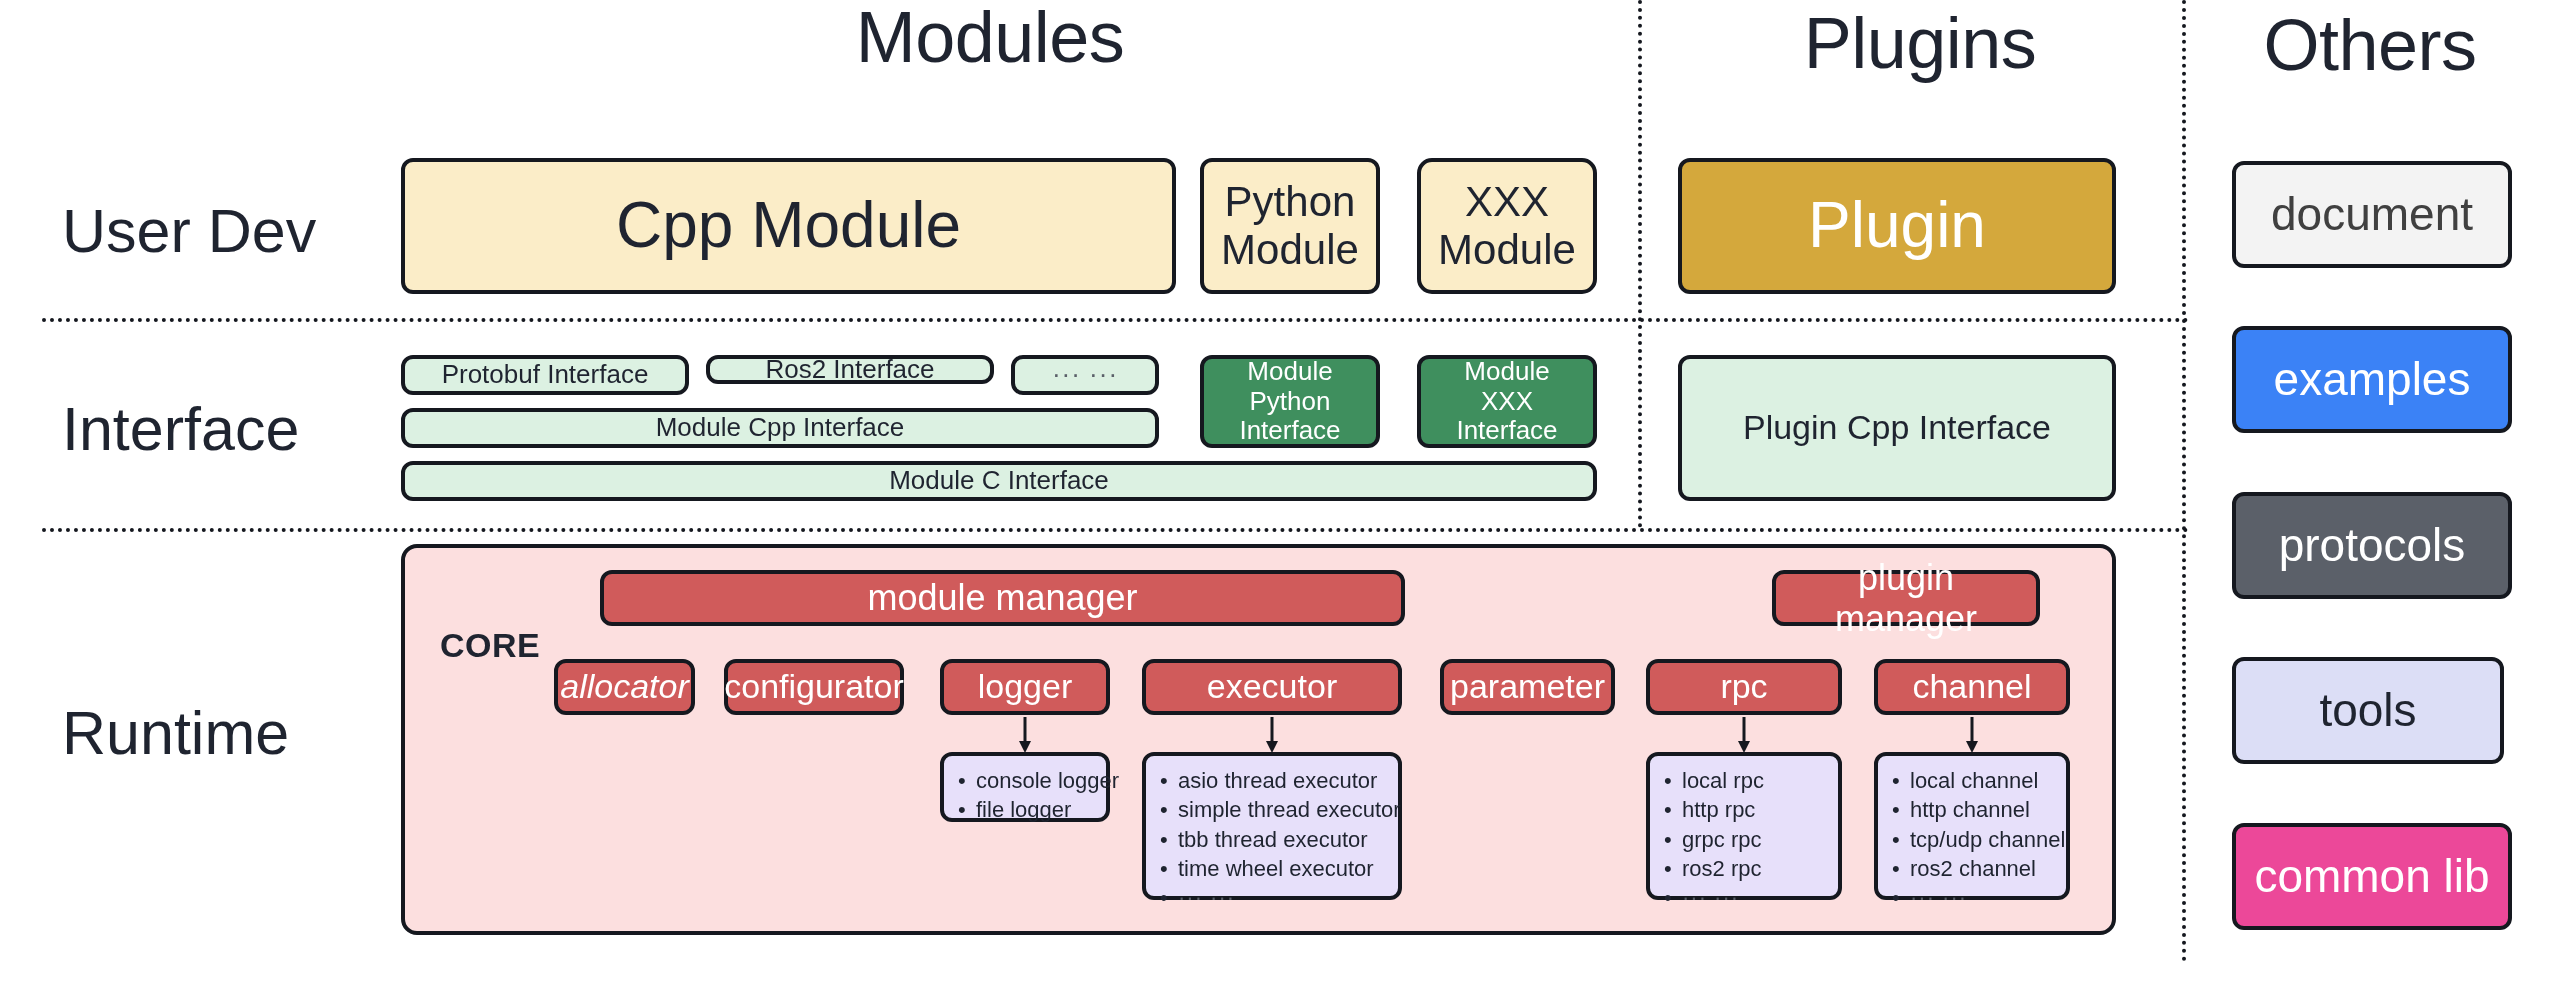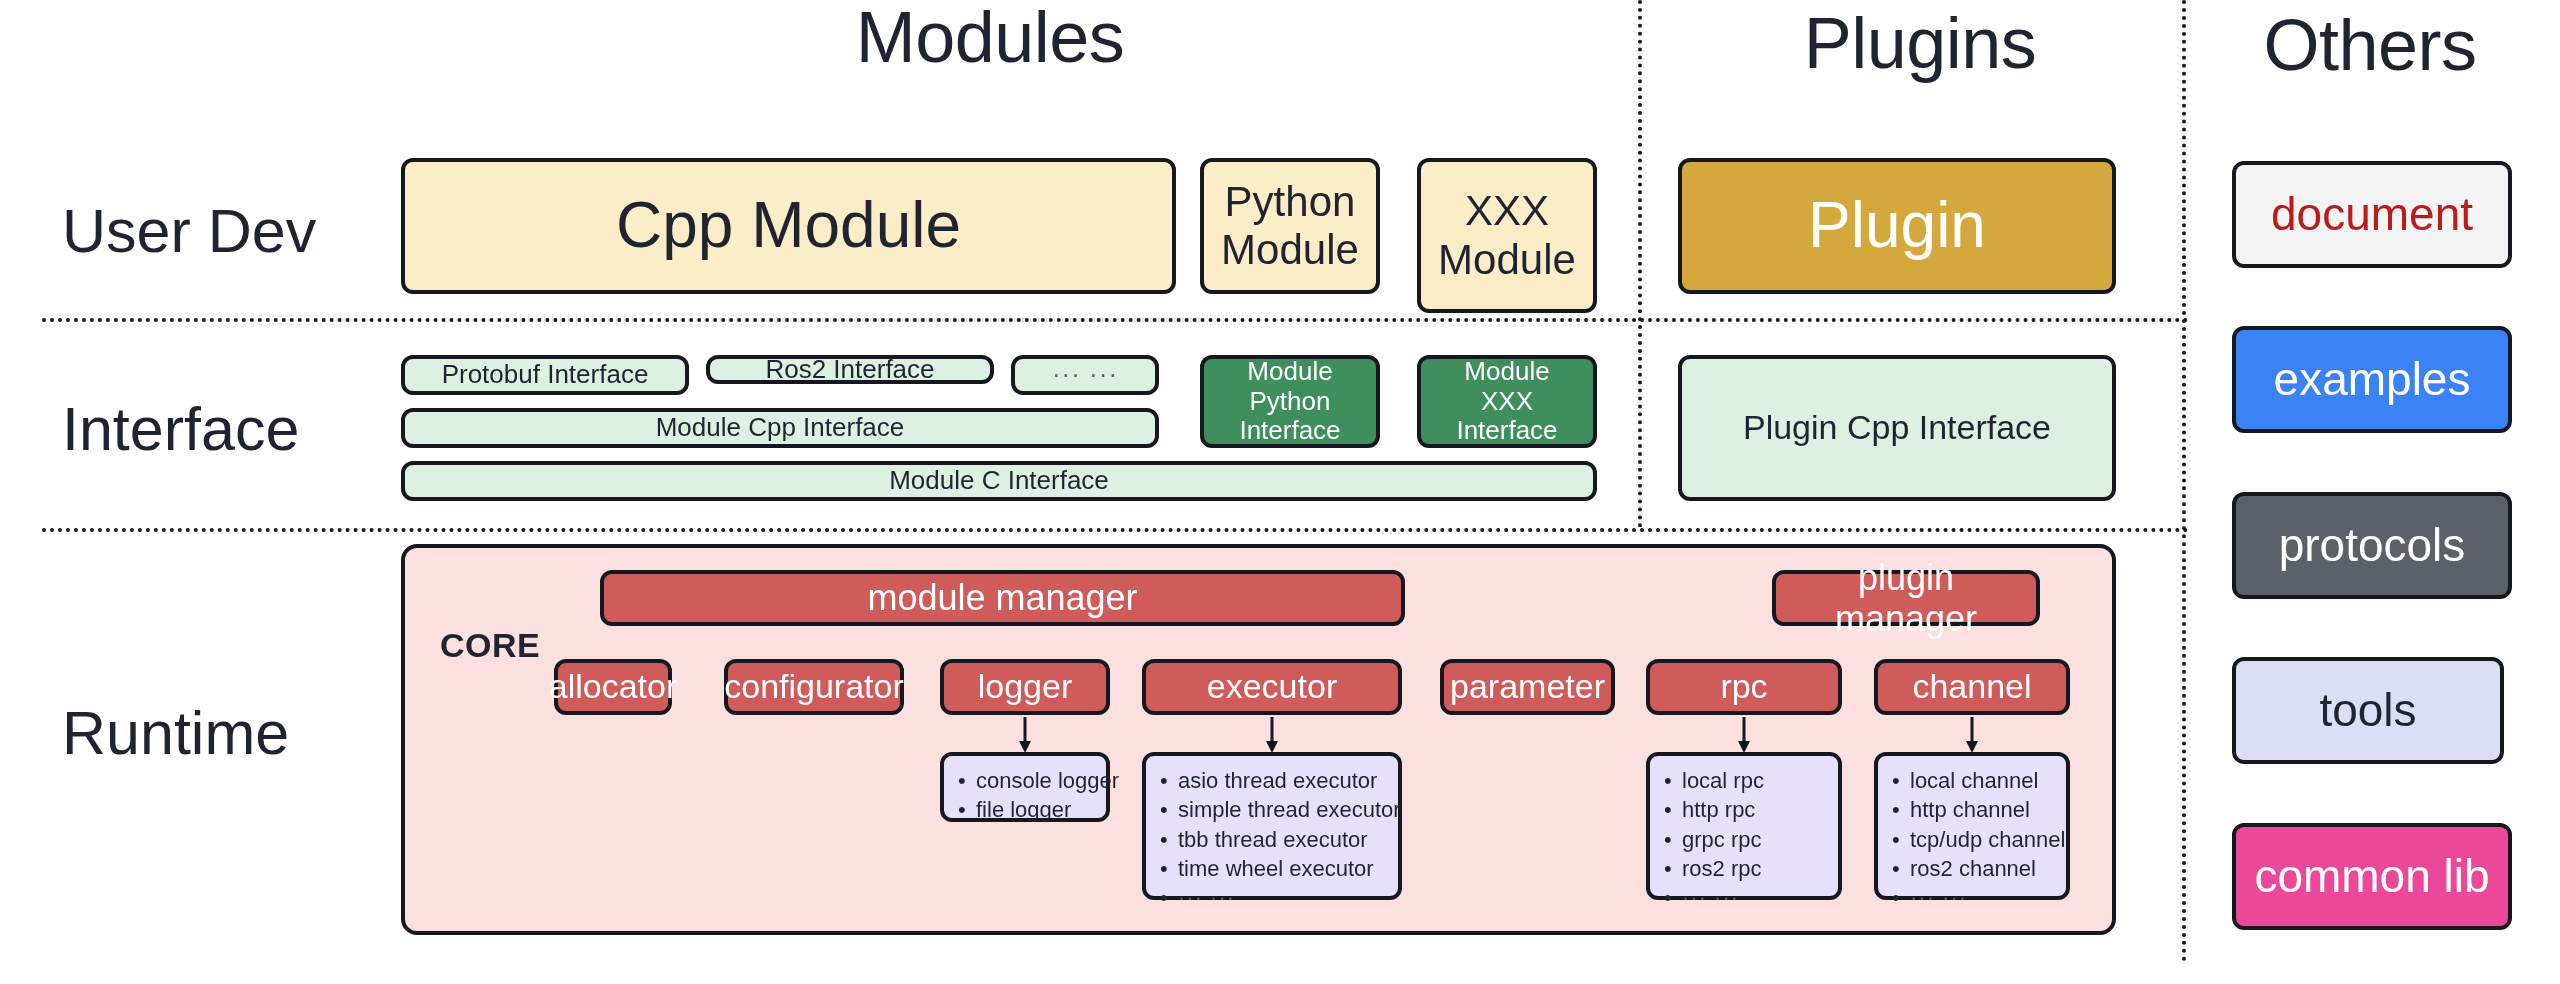--- a/index.html
+++ b/index.html
@@ -57,21 +57,21 @@
     padding: 2px 8px;
   }
   .box.multiline { flex-direction: column; }
 
   .cream      { background: #fbedc8; }
   .gold       { background: #d4a83c; color: #ffffff; }
   .lgreen     { background: #dcf1e2; }
   .dgreen     { background: #3f8f5e; color: #ffffff; }
   .red        { background: #d05b5b; color: #ffffff; }
   .corepink   { background: #fcdfdf; }
-  .o-document { background: #f3f3f3; color: #b91c1c; }
+  .o-document { background: #f3f3f3; color: #404040; }
   .o-examples { background: #3b82f6; color: #ffffff; justify-content: center; }
   .o-protocols{ background: #5b6069; color: #ffffff; }
   .o-tools    { background: #dcdef6; color: #1f2430; }
   .o-common   { background: #ec4899; color: #ffffff; }
 
   .fs-64 { font-size: 64px; }
   .fs-46 { font-size: 46px; }
   .fs-42 { font-size: 42px; }
   .fs-36 { font-size: 36px; }
   .fs-34 { font-size: 34px; }
@@ -144,21 +144,21 @@
 
   <div class="box cream fs-64" style="left:401px; top:158px; width:775px; height:136px;">
     <span>Cpp Module</span>
   </div>
 
   <div class="box cream multiline fs-42" style="left:1200px; top:158px; width:180px; height:136px;">
     <span>Python</span>
     <span>Module</span>
   </div>
 
-  <div class="box cream multiline fs-42" style="left:1417px; top:158px; width:180px; height:155px;">
+  <div class="box cream multiline fs-42" style="left:1417px; top:158px; width:180px; height:136px;border-radius:15px;">
     <span>XXX</span>
     <span>Module</span>
   </div>
 
   <div class="box gold fs-64" style="left:1678px; top:158px; width:438px; height:136px;">
     <span>Plugin</span>
   </div>
 
   <div class="box lgreen fs-26" style="left:401px; top:355px; width:288px; height:40px;">
     <span>Protobuf Interface</span>
@@ -197,21 +197,21 @@
   <div class="core-label" style="left:440px; top:626px;">CORE</div>
 
   <div class="box red fs-36" style="left:600px; top:570px; width:805px; height:56px;">
     <span>module manager</span>
   </div>
 
   <div class="box red fs-36" style="left:1772px; top:570px; width:268px; height:56px;">
     <span>plugin manager</span>
   </div>
 
-  <div class="box red fs-34" style="left:554px; top:659px; width:118px; height:56px;">
+  <div class="box red fs-34" style="left:554px; top:659px; width:141px; height:56px;font-style:italic;">
     <span>allocator</span>
   </div>
   <div class="box red fs-34" style="left:724px; top:659px; width:180px; height:56px;">
     <span>configurator</span>
   </div>
   <div class="box red fs-34" style="left:940px; top:659px; width:170px; height:56px;">
     <span>logger</span>
   </div>
   <div class="box red fs-34" style="left:1142px; top:659px; width:260px; height:56px;">
     <span>executor</span>

